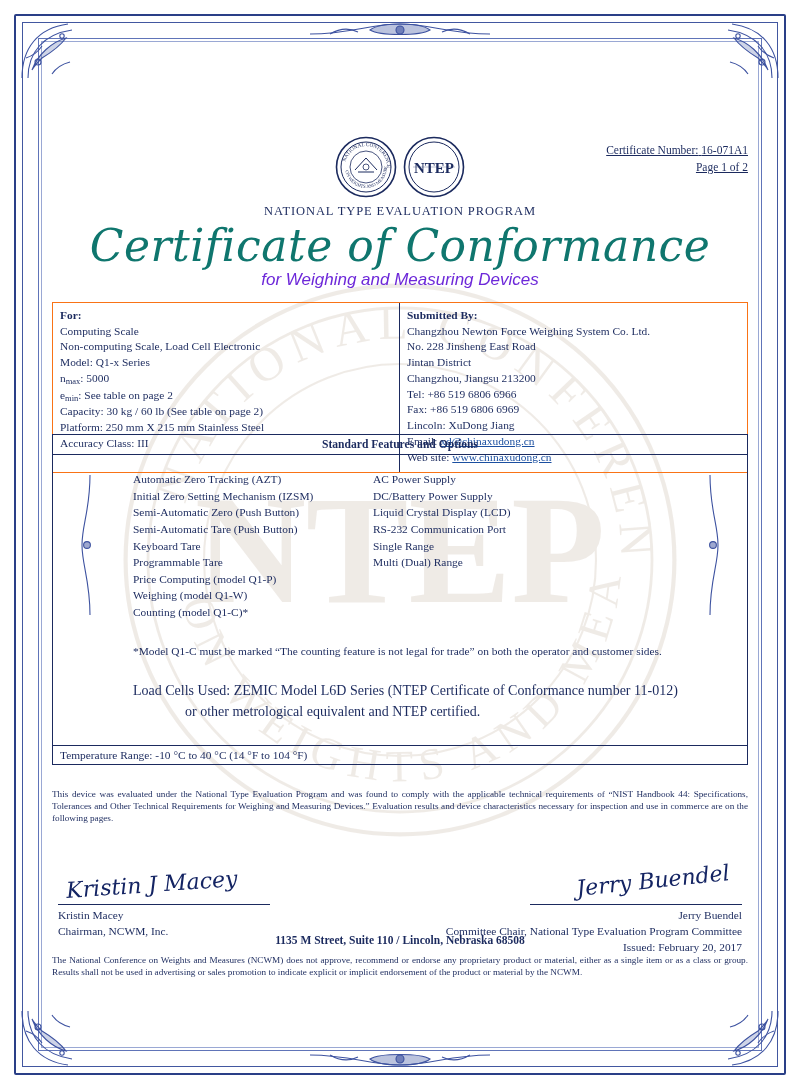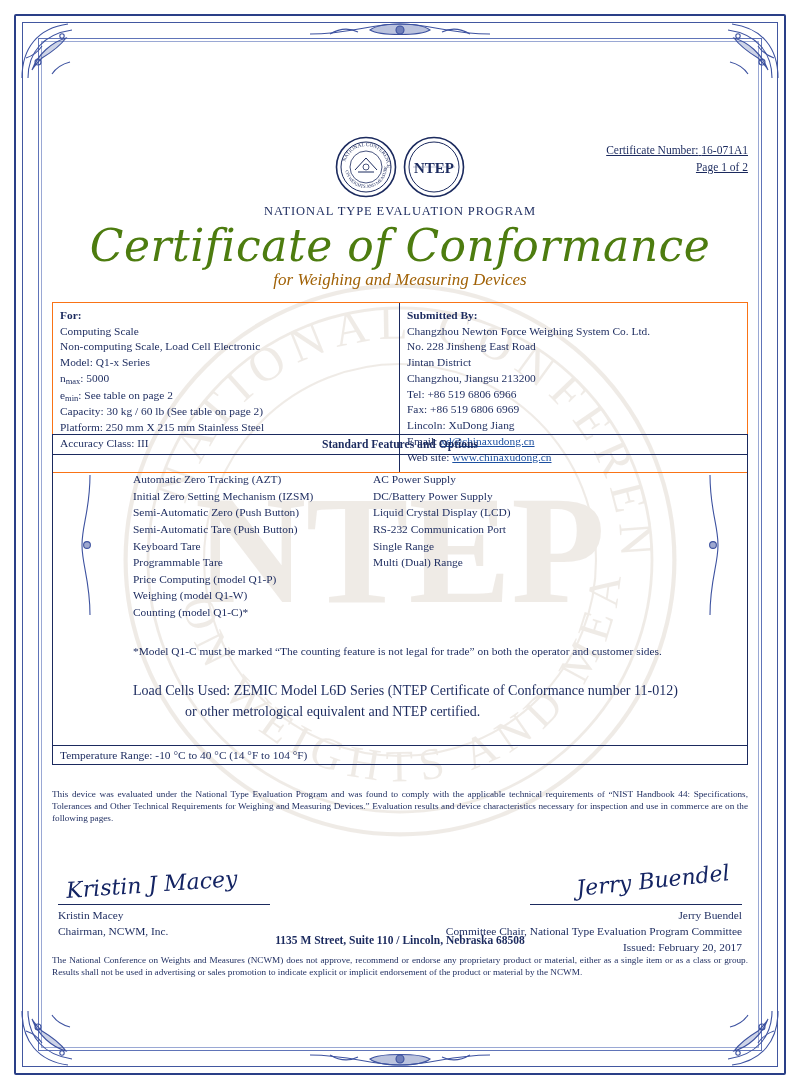--- a/index.html
+++ b/index.html
@@ -105,32 +105,32 @@
     color: #1b2a5e;
     font-family: "Liberation Serif", serif;
   }
   .cert-title {
     position: absolute;
     left: 0; right: 0; top: 168px;
     text-align: center;
     font-size: 44px;
     font-style: italic;
     font-family: "DejaVu Serif", serif;
-    color: #4d7c0f;
+    color: #0f766e;
     letter-spacing: 0.5px;
     white-space: nowrap;
   }
   .cert-sub {
     position: absolute;
     left: 0; right: 0; top: 218px;
     text-align: center;
     font-size: 17px;
     font-style: italic;
-    font-family: Liberation Serif, serif;
-    color: #a16207;
+    font-family: Liberation Sans, sans-serif;
+    color: #6d28d9;
   }
 
   
   .info-row {
     position: absolute;
     left: 0; right: 0; top: 250px;
     display: flex;
     border: 1px solid #f97316;
   }
   .info-col {

